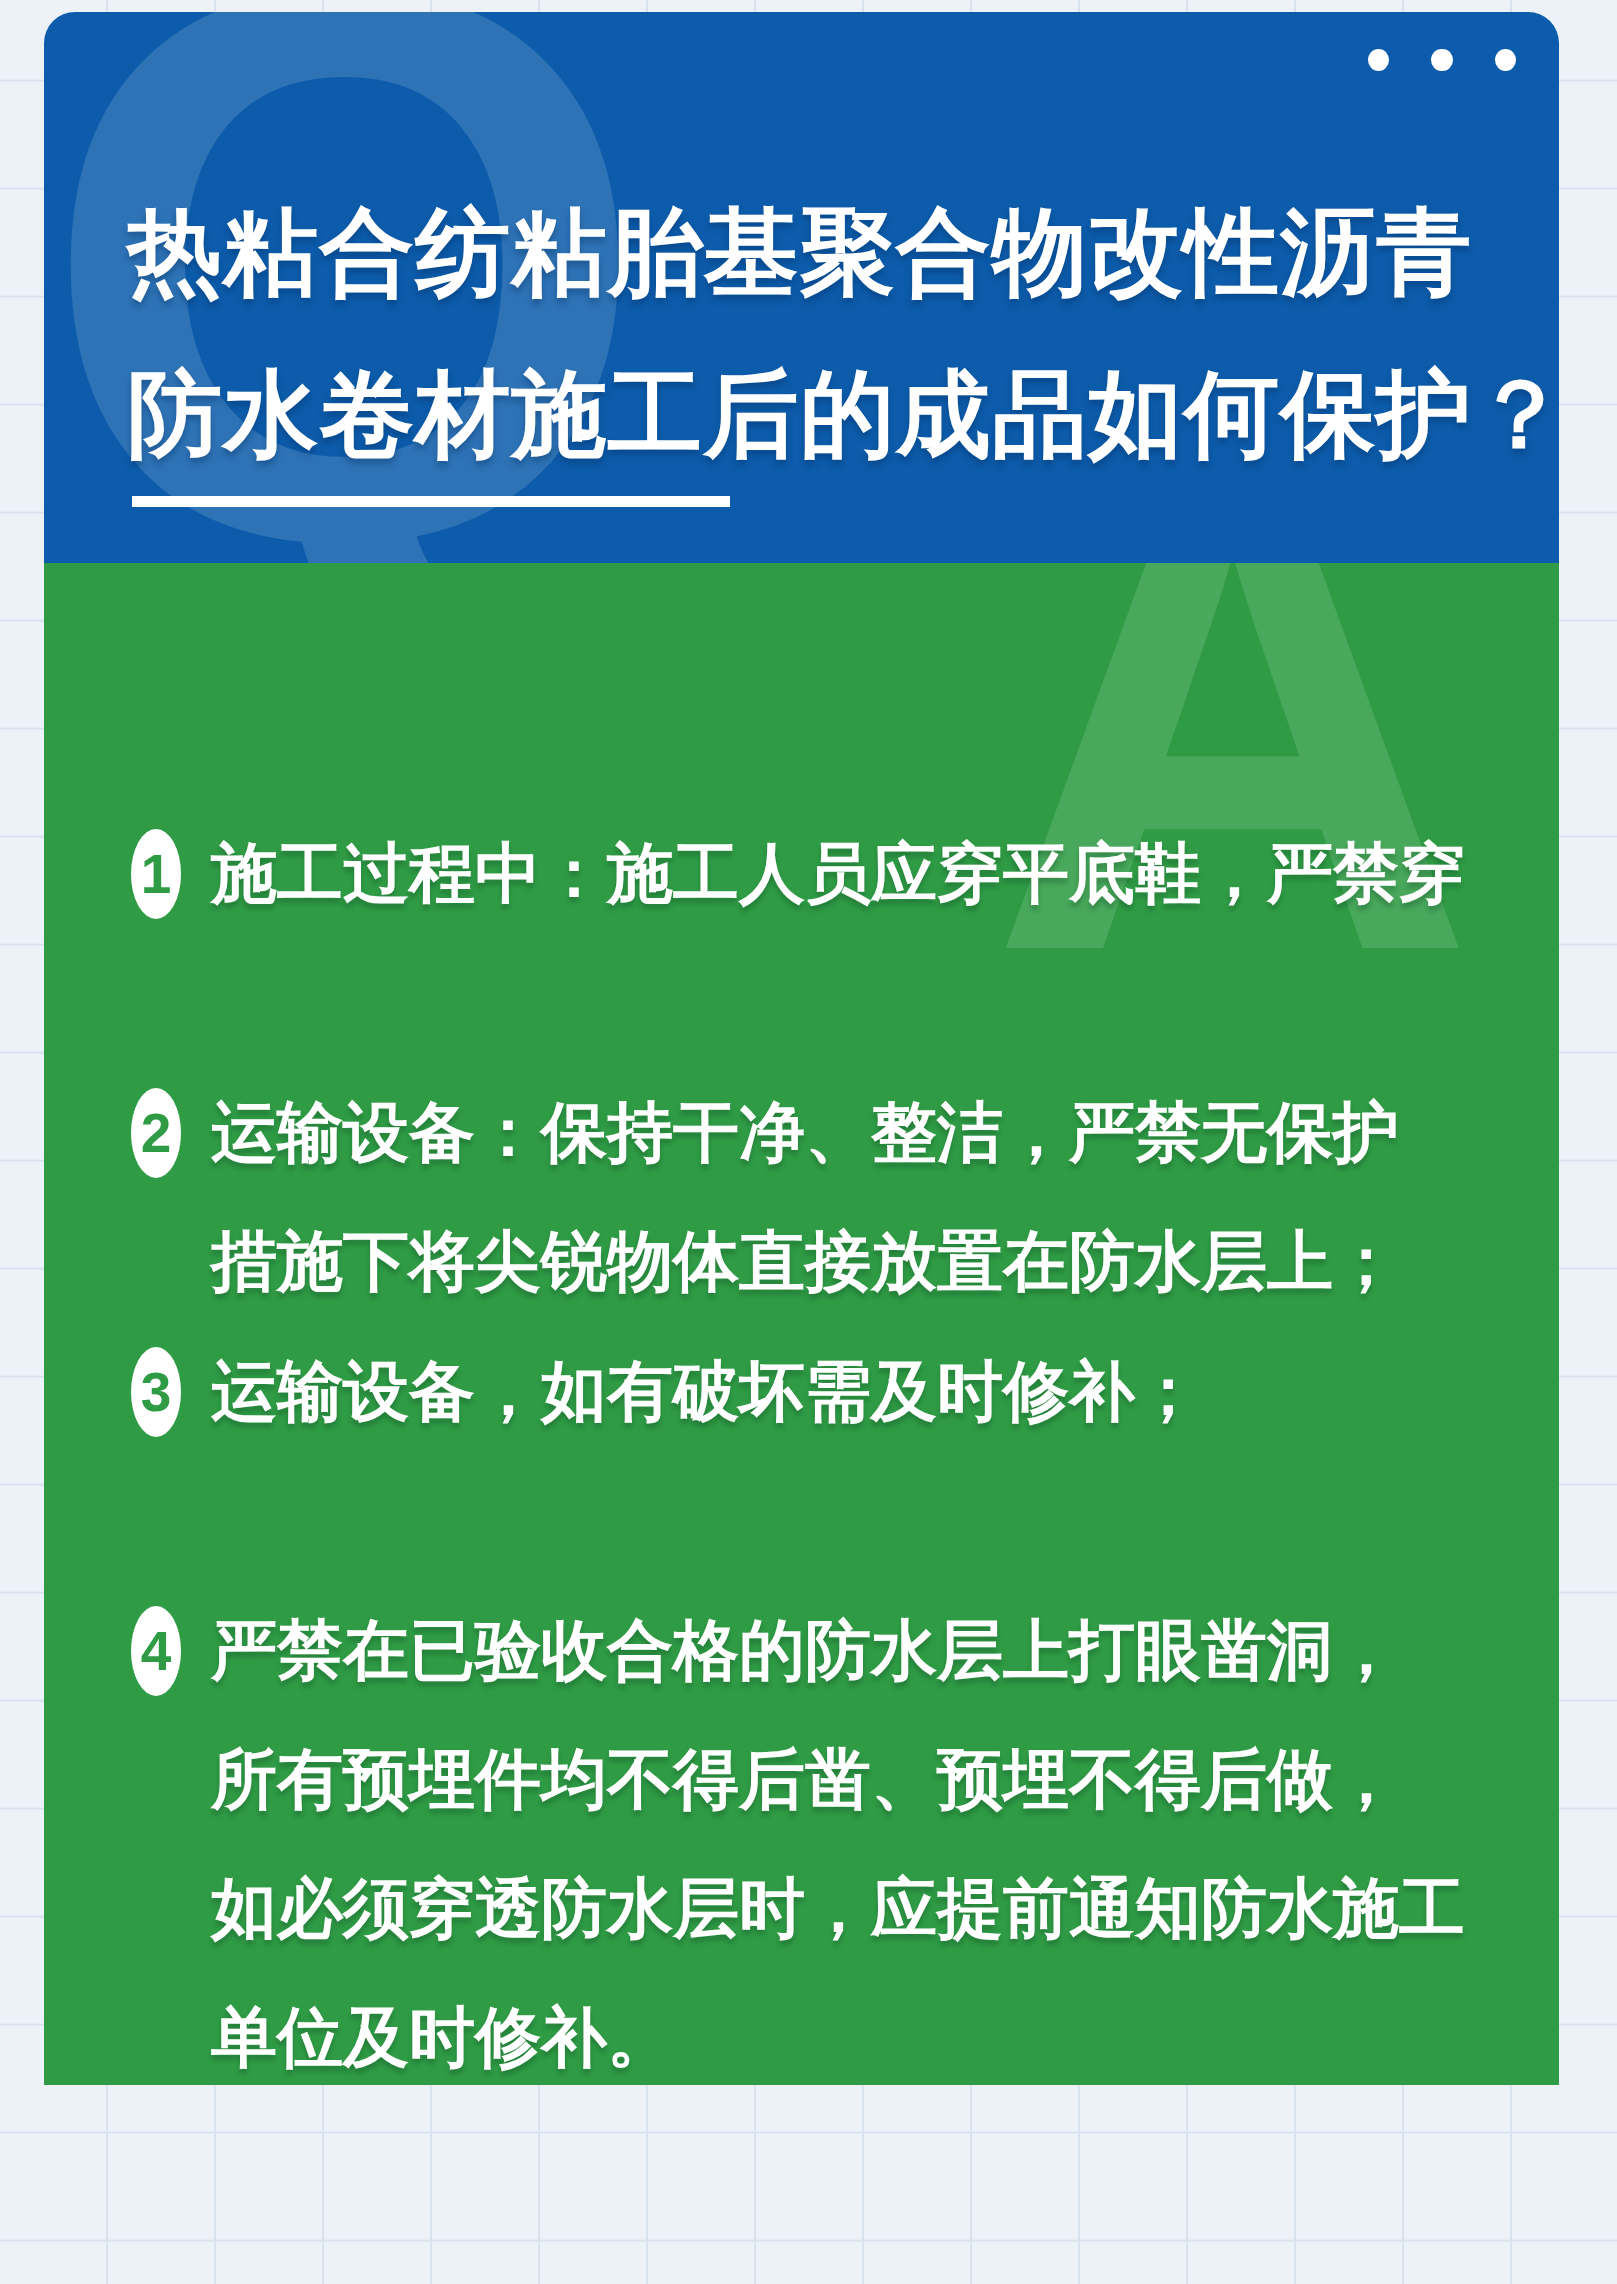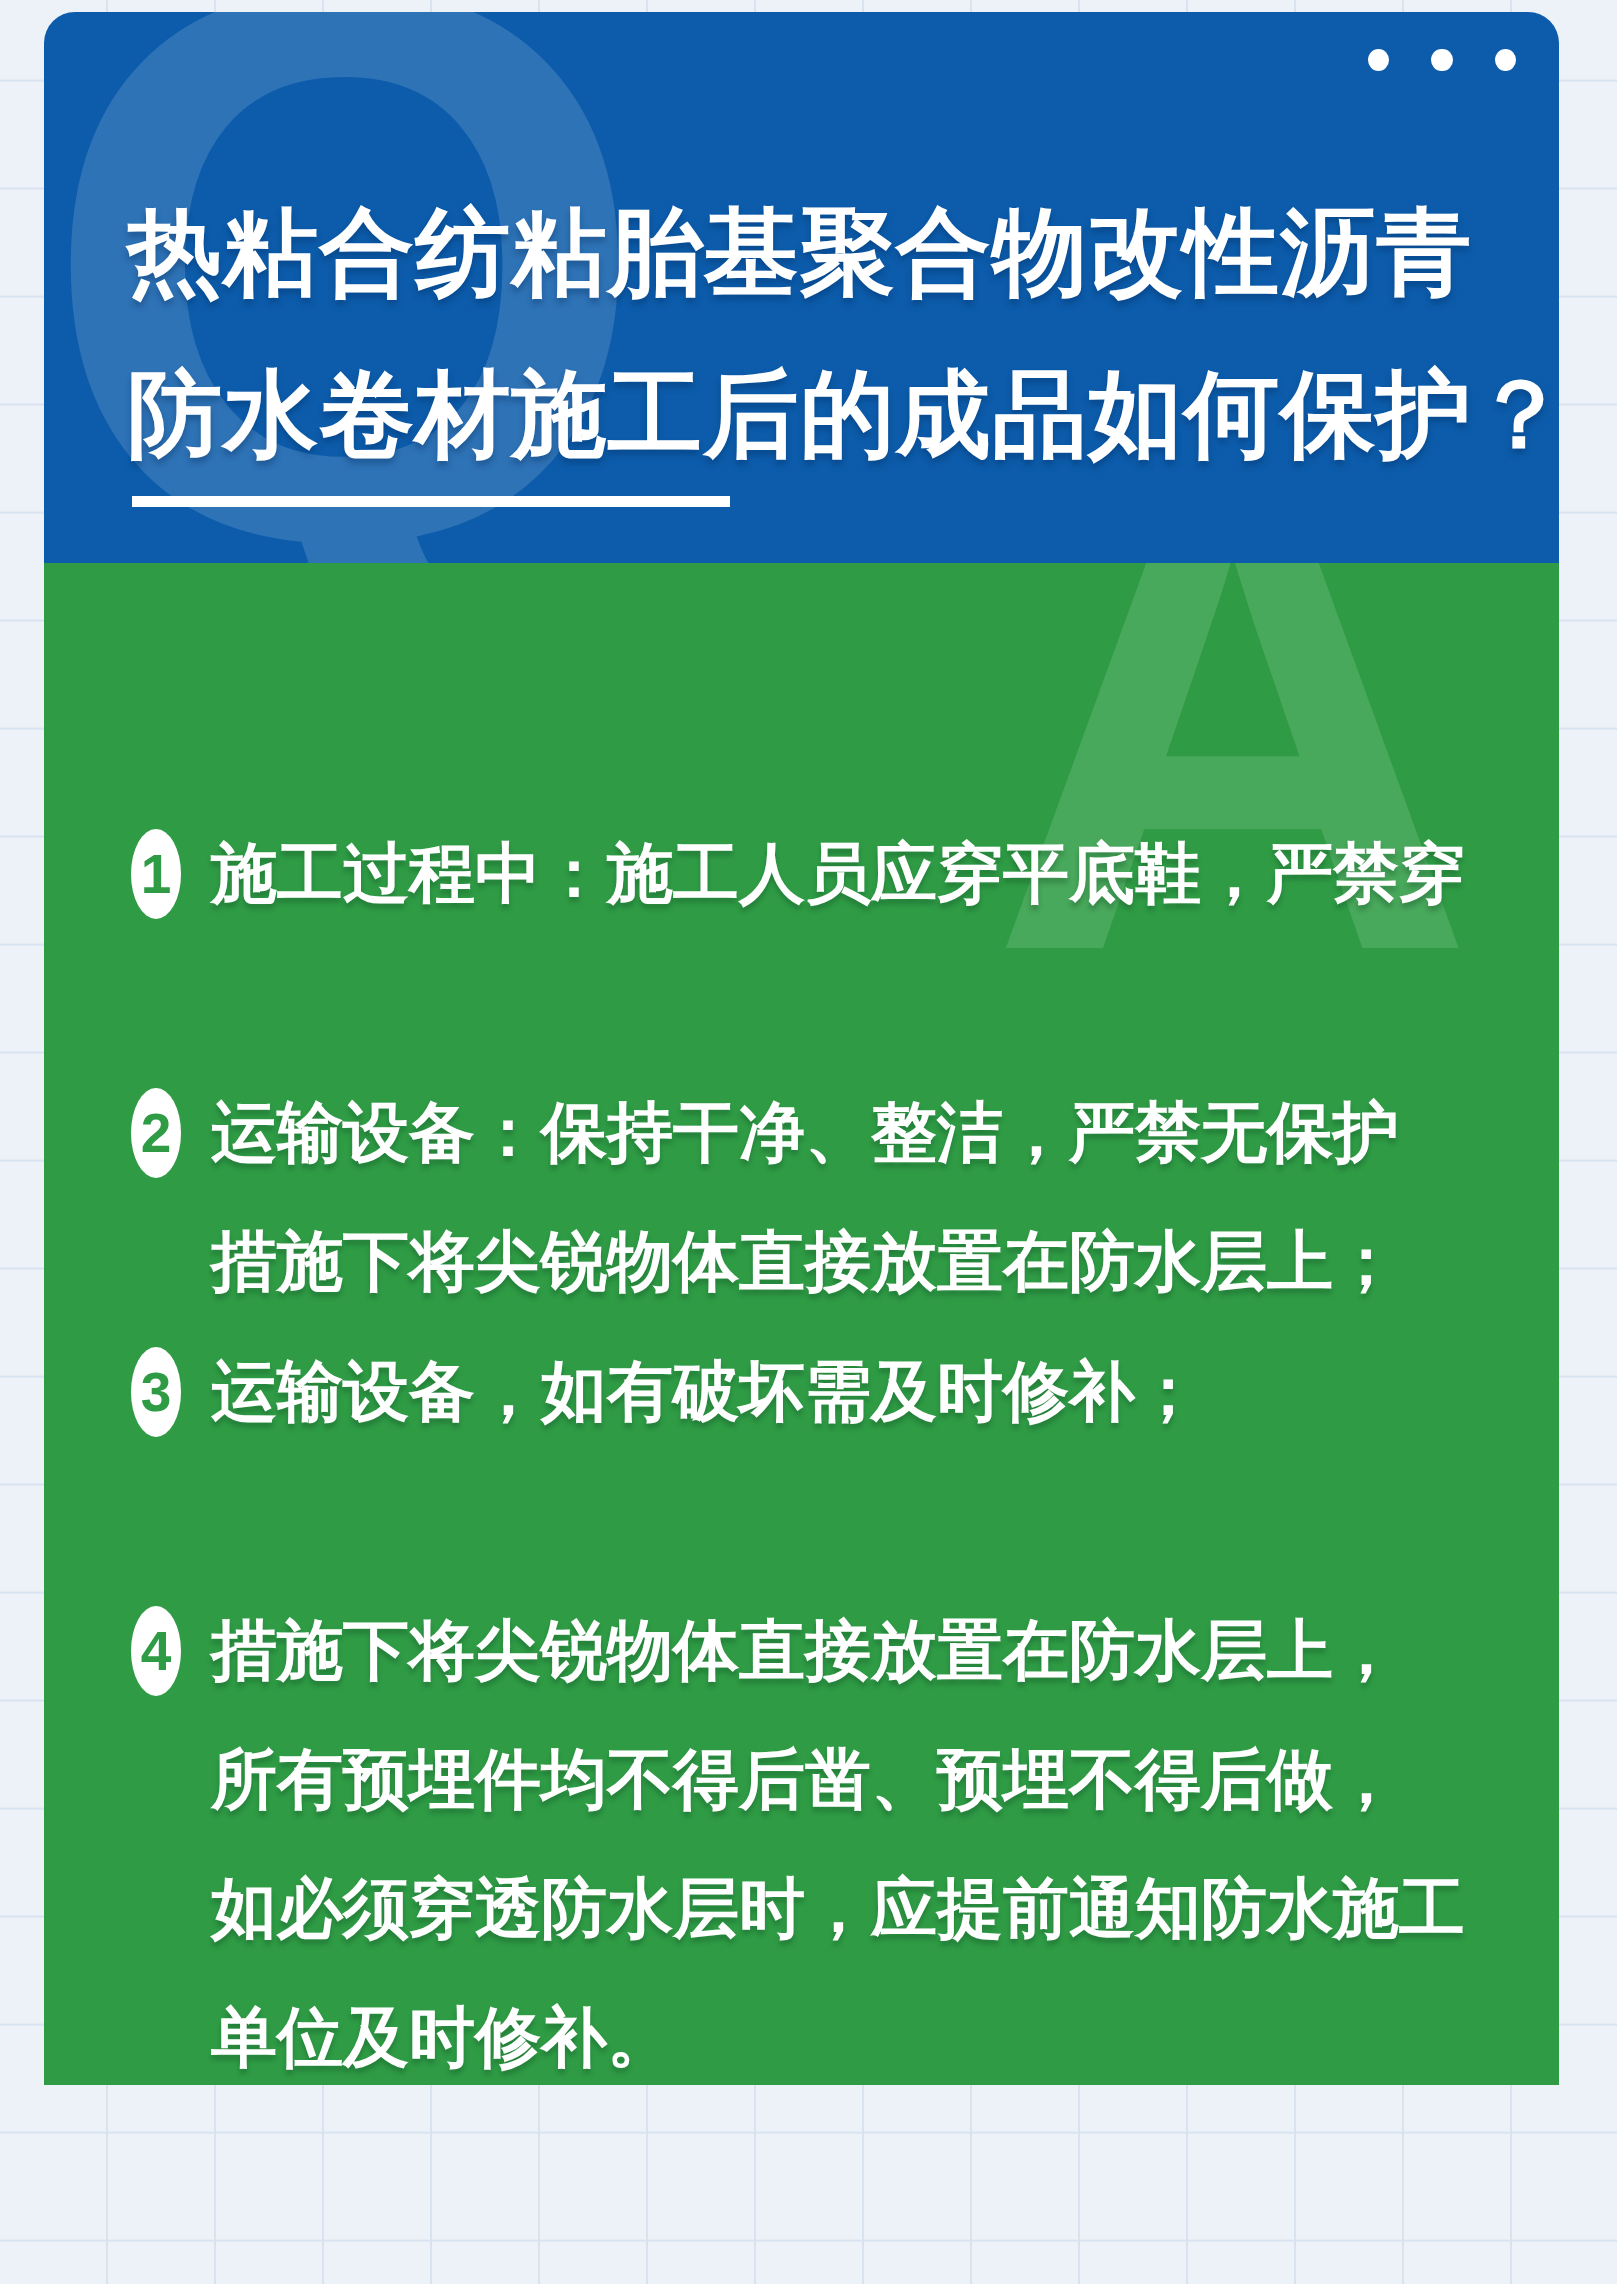--- a/index.html
+++ b/index.html
@@ -177,21 +177,21 @@
         <div class="bullet">
           <span class="num">3</span>
         </div>
         <div class="b-line">运输设备，如有破坏需及时修补；</div>
       </div>
 
       <div class="item item-4">
         <div class="bullet">
           <span class="num">4</span>
         </div>
-        <div class="b-line">措施下将尖锐物体直接放置在防水层上，</div>
+        <div class="b-line">严禁在已验收合格的防水层上打眼凿洞，</div>
         <div class="b-line">所有预埋件均不得后凿、预埋不得后做，</div>
         <div class="b-line">如必须穿透防水层时，应提前通知防水施工</div>
         <div class="b-line">单位及时修补。</div>
       </div>
     </div>
 
   </div>
 </div>
 
 

